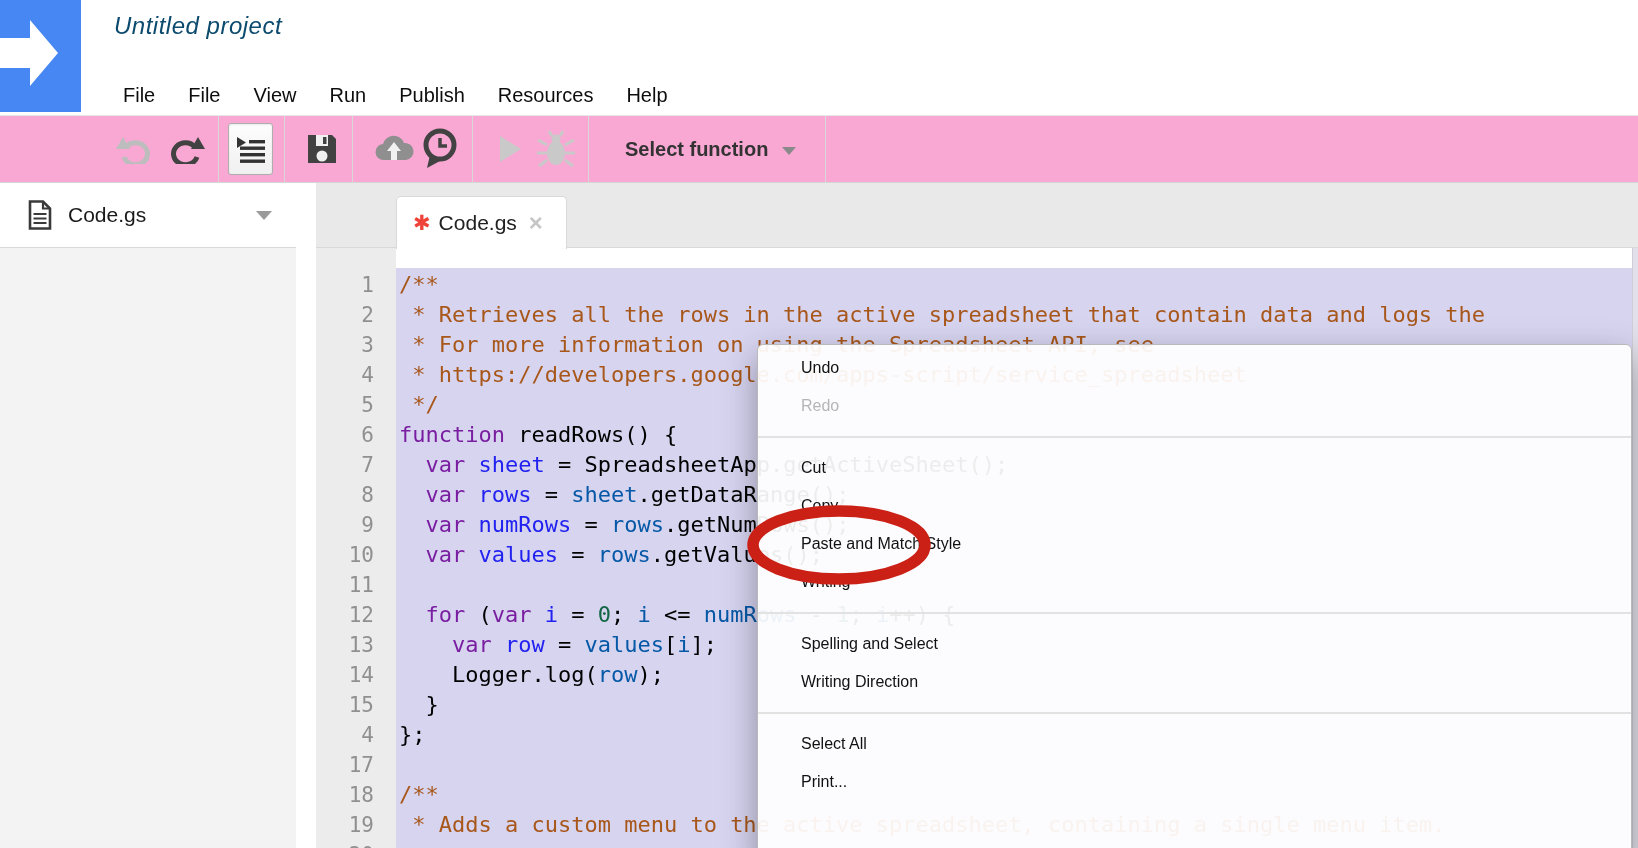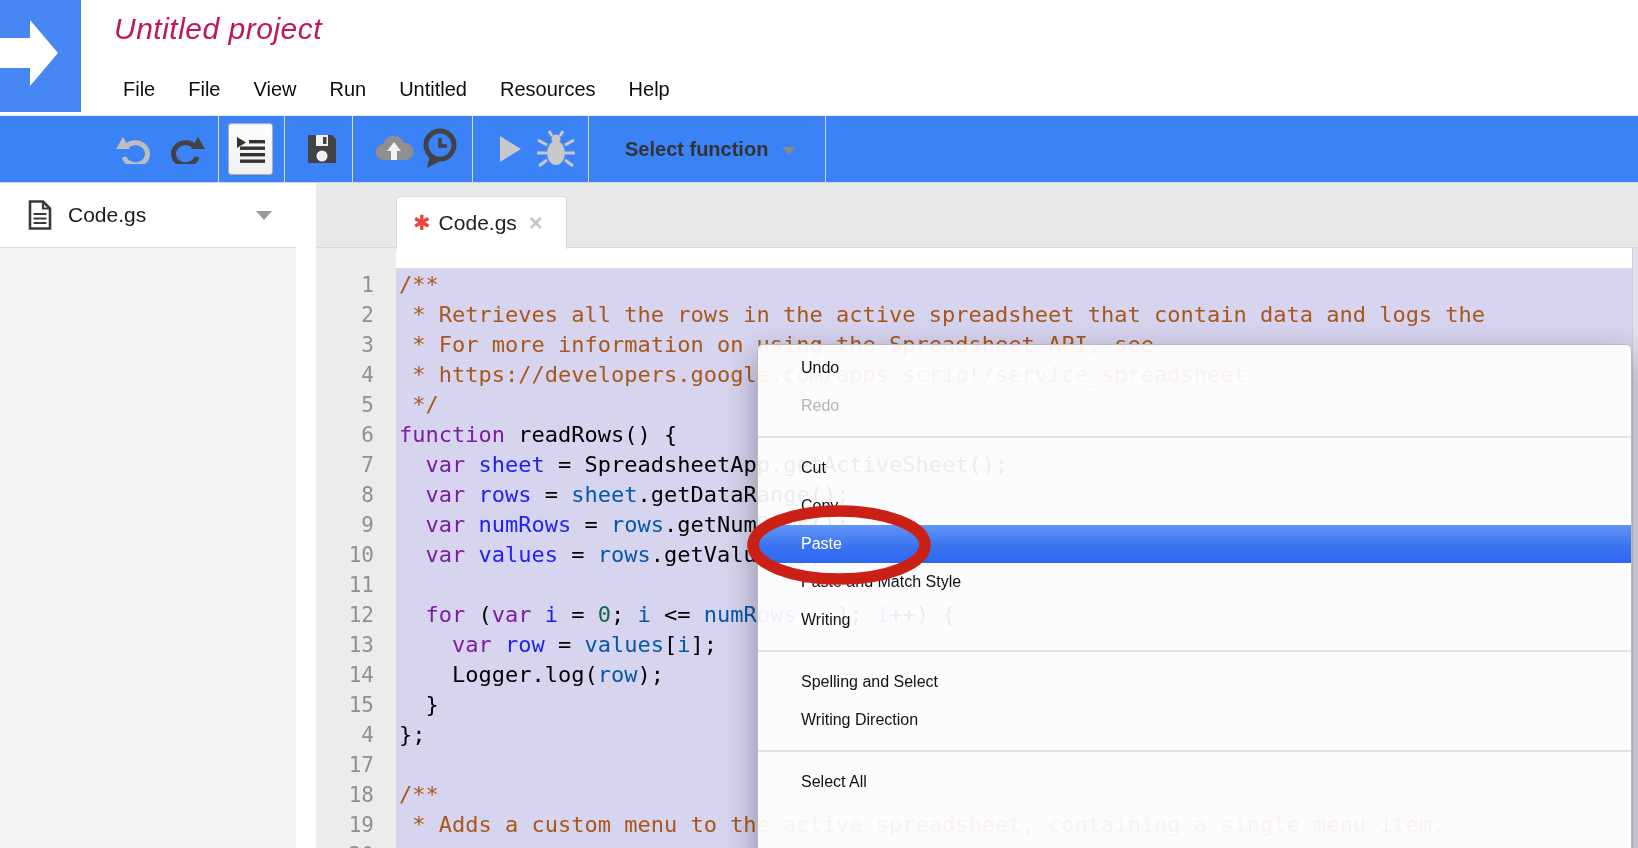--- a/index.html
+++ b/index.html
@@ -4,29 +4,29 @@
 <style>
   * { margin:0; padding:0; box-sizing:border-box; }
   html,body { width:1638px; height:848px; overflow:hidden; background:#fff;
     font-family:"Liberation Sans", sans-serif; }
   #stage { position:relative; width:1638px; height:848px; }
 
   
   .header { position:absolute; left:0; top:0; width:1638px; height:115px; background:#fff; }
   .logo { position:absolute; left:0; top:0; width:81px; height:112px; background:var(--brand-blue,#4687f4); }
   .logo svg { position:absolute; left:0; top:0; }
-  .proj-title { position:absolute; left:114px; top:12px; font-size:30px; font-style:italic;
-    color:#be185d; letter-spacing:.5px; }
-  .menubar { position:absolute; left:123px; top:78px; display:flex; gap:33px;
+  .proj-title { position:absolute; left:114px; top:12px; font-size:24px; font-style:italic;
+    color:#0c4a6e; letter-spacing:.5px; }
+  .menubar { position:absolute; left:123px; top:84px; display:flex; gap:33px;
     font-size:20px; color:#0d0d0d; }
   .menubar span { cursor:default; }
 
   
   .toolbar { position:absolute; left:0; top:115px; width:1638px; height:68px;
-    background:#3b82f6; border-top:1px solid #e7e7e7; border-bottom:1px solid #d6d6d6; }
+    background:#f9a8d4; border-top:1px solid #e7e7e7; border-bottom:1px solid #d6d6d6; }
   .tb-sep { position:absolute; top:0; width:1px; height:66px; background:#d8d8d8; }
   .tb-icon { position:absolute; top:0; height:66px; display:flex; align-items:center; justify-content:center; }
   .indent-btn { position:absolute; left:228px; top:7px; width:45px; height:52px;
     background:linear-gradient(#fdfdfd,#f0f0f0); border:1px solid #aeaeae; border-radius:3px;
     box-shadow:inset 0 1px 2px rgba(0,0,0,.08); display:flex; align-items:center; justify-content:center; }
   .select-fn { position:absolute; left:625px; top:0; height:66px; display:flex; align-items:center;
     gap:14px; font-size:20px; font-weight:bold; color:#333; }
   .select-fn .caret { width:0; height:0; border-left:7px solid transparent; border-right:7px solid transparent;
     border-top:8px solid #8a8a8a; margin-top:3px; }
 
@@ -92,21 +92,21 @@
       <svg width="81" height="112" viewBox="0 0 81 112">
         <path d="M0 38 H30 V20 L58 53 L30 86 V68 H0 Z" fill="#ffffff"></path>
       </svg>
     </div>
     <div class="proj-title">Untitled project</div>
     <div class="menubar">
         <span>File</span>
         <span>File</span>
         <span>View</span>
         <span>Run</span>
-        <span>Untitled</span>
+        <span>Publish</span>
         <span>Resources</span>
         <span>Help</span>
       </div>
   </div>
 
   <div class="toolbar">
     <div class="tb-icon" style="left:114px; width:44px;">
       <svg width="40" height="30" viewBox="0 0 40 30">
         <path d="M10 13 A 12 11 0 1 1 8 23" fill="none" stroke="#bdbdbd" stroke-width="5"></path>
         <polygon points="14,15 0,15 7,3" fill="#bdbdbd"></polygon>
@@ -254,27 +254,27 @@
       </div>
   </div>
   <div class="right-strip"></div>
 
   <div class="context-menu">
       <div class="menu-item">Undo</div>
       <div class="menu-item disabled">Redo</div>
       <div class="menu-sep"></div>
       <div class="menu-item">Cut</div>
       <div class="menu-item">Copy</div>
-      <div class="menu-item highlighted">Paste</div>
       <div class="menu-item">Paste and Match Style</div>
       <div class="menu-item">Writing</div>
       <div class="menu-sep"></div>
       <div class="menu-item">Spelling and Select</div>
       <div class="menu-item">Writing Direction</div>
       <div class="menu-sep"></div>
       <div class="menu-item">Select All</div>
+      <div class="menu-item">Print...</div>
     </div>
 
   <svg class="annotation" width="186" height="82" viewBox="0 0 186 82">
     <ellipse cx="93" cy="41" rx="86" ry="34" fill="none" stroke="#cb2015" stroke-width="11.5"></ellipse>
   </svg>
 
 </div>
 
 </body></html>

